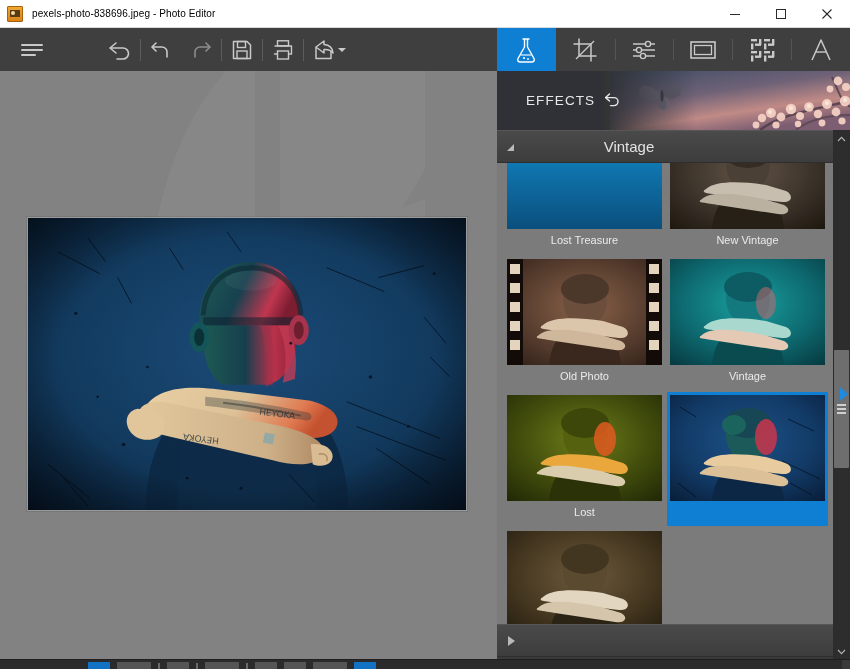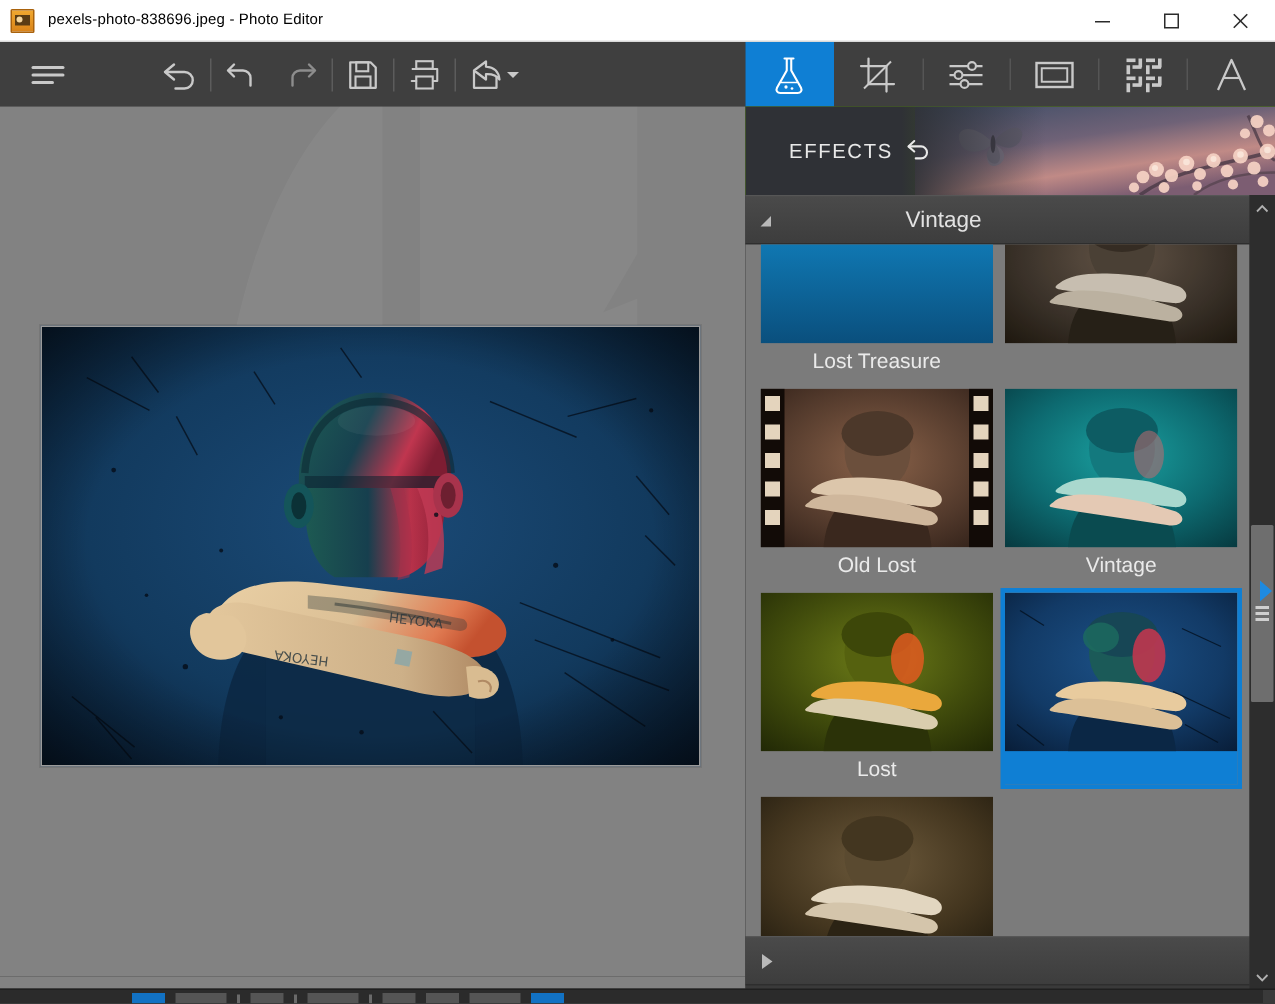--- a/index.html
+++ b/index.html
@@ -179,21 +179,21 @@
   .thumb-cell.selected {
     outline: 3px solid #0f7fd4; outline-offset: 0px;
     background: #0f7fd4;
   }
   .thumb-img {
     width: 155px; height: 106px; display: block; overflow: hidden;
   }
   .thumb-img svg { display: block; width: 155px; height: 106px; }
   .thumb-label {
     height: 22px; line-height: 22px; text-align: center;
-    color: #eaeaea; font-size: 14px;
+    color: #eaeaea; font-size: 11px;
   }
 
   
   .vscroll {
     position: absolute; right: 0; top: 102px;
     width: 17px; height: 530px; background: #2d2d2d;
   }
   .vs-arrow {
     width: 17px; height: 17px; display: flex;
     align-items: center; justify-content: center; color: #b0b0b0;
@@ -598,20 +598,21 @@
               </defs>
             <rect width="155" height="106" fill="url(#g2)"></rect>
             <path d="M42 106 C44 82 56 68 78 68 C100 68 112 82 114 106 Z" fill="#2a2319"></path>
             <ellipse cx="78" cy="42" rx="22" ry="26" fill="#51463a"></ellipse>
             <ellipse cx="78" cy="30" rx="24" ry="15" fill="#3a3026"></ellipse>
             <path d="M36 66 C46 58 68 58 96 62 L116 68 C124 72 122 80 112 79 L52 72 C36 70 30 70 36 66 Z" fill="#d8cfbf"></path>
             <path d="M32 76 C40 68 64 70 94 76 L114 82 C122 86 118 93 108 91 L48 82 C32 79 26 80 32 76 Z" fill="#cbc1ae"></path>
             <rect width="155" height="106" fill="#000" opacity="0.08"></rect>
           </svg>
         </div>
+        <div class="thumb-label">New Vintage</div>
       </div>
 
       <div class="thumb-cell">
         <div class="thumb-img">
           <svg viewBox="0 0 155 106" preserveAspectRatio="none">
             <defs>
                 <radialGradient id="g3" cx="50%" cy="45%" r="75%">
               <stop offset="0%" stop-color="#8a6249"></stop>
                   <stop offset="60%" stop-color="#533a2c"></stop>
                   <stop offset="100%" stop-color="#2c1d16"></stop>
@@ -634,21 +635,21 @@
                 <rect x="3" y="62" width="10" height="10"></rect>
               <rect x="3" y="81" width="10" height="10"></rect>
               <rect x="142" y="5" width="10" height="10"></rect>
                 <rect x="142" y="24" width="10" height="10"></rect>
               <rect x="142" y="43" width="10" height="10"></rect>
                 <rect x="142" y="62" width="10" height="10"></rect>
               <rect x="142" y="81" width="10" height="10"></rect>
             </g>
           </svg>
         </div>
-        <div class="thumb-label">Old Lost</div>
+        <div class="thumb-label">Old Photo</div>
       </div>
 
       <div class="thumb-cell">
         <div class="thumb-img">
           <svg viewBox="0 0 155 106" preserveAspectRatio="none">
             <defs>
                 <radialGradient id="g4" cx="50%" cy="42%" r="78%">
               <stop offset="0%" stop-color="#1aa0a0"></stop>
                   <stop offset="55%" stop-color="#0d6a70"></stop>
                   <stop offset="100%" stop-color="#06373d"></stop>

